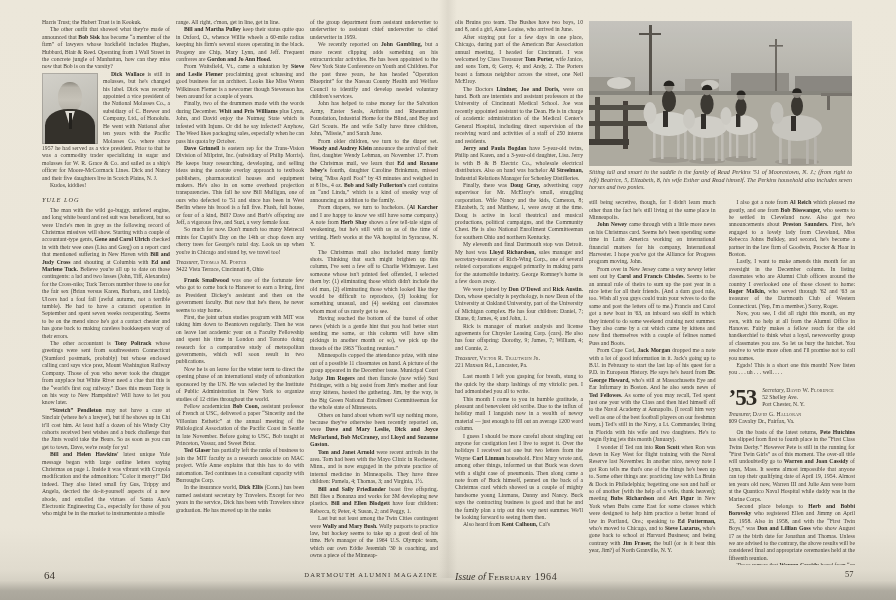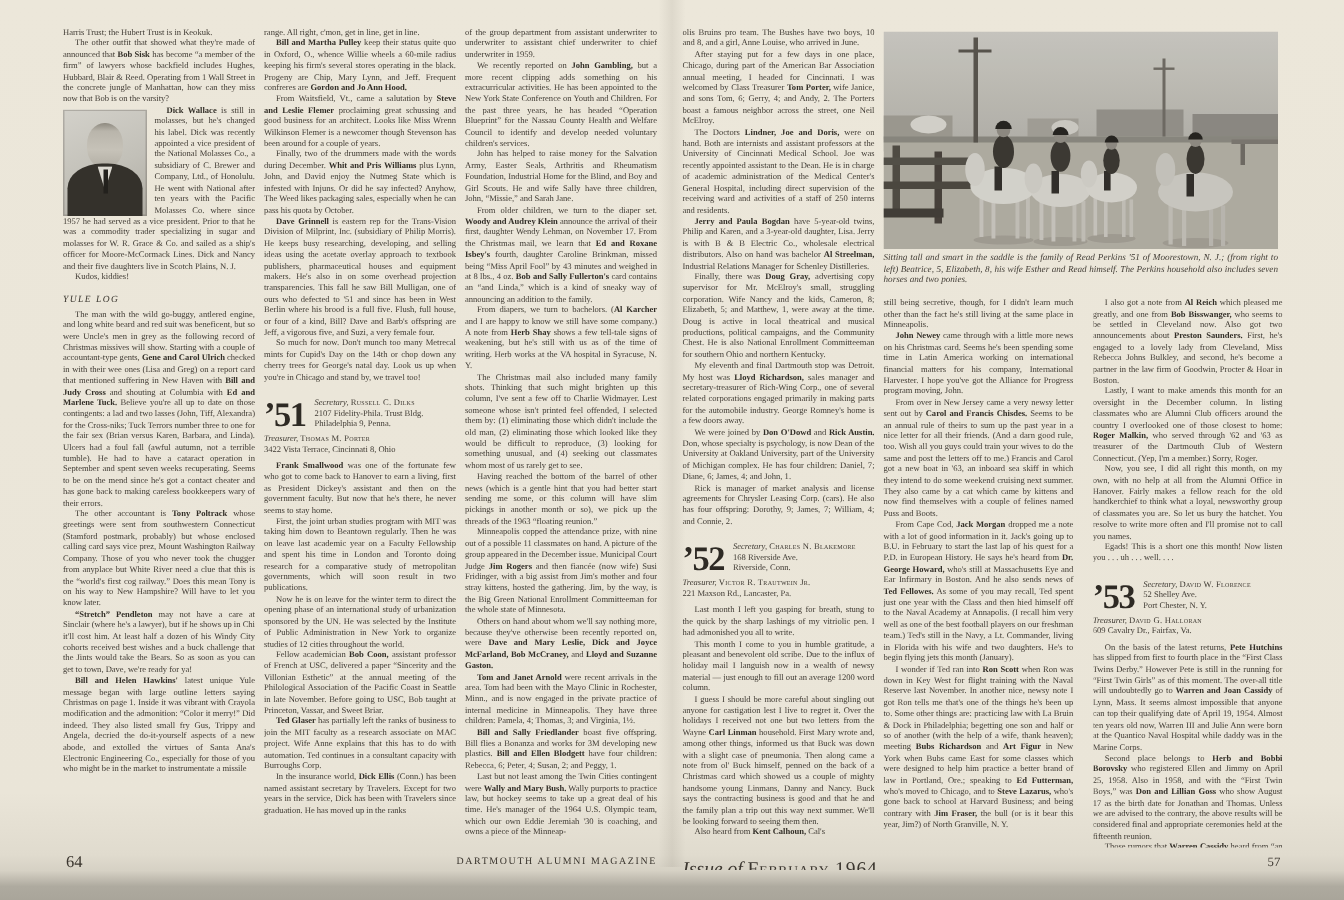--- a/index.html
+++ b/index.html
@@ -29,21 +29,21 @@
   .class-year{font-size:23px;line-height:21px;font-weight:bold;letter-spacing:-1px;color:#2e2a24}
   .officer{font-size:5.7px;line-height:7px;text-align:left}
   .officer .scaps{letter-spacing:.2px}
   .treas{margin:3px 0 4px}
   figure{margin:0;width:266px}
   figure svg{display:block;margin-top:2px}
   figcaption{margin-top:3px;width:263px;font-style:italic;font-size:6.1px;line-height:7.7px;text-align:justify;color:#423d36}
   .footer-item{position:absolute;color:#3b362f}
   .pn-left{left:44px;top:569px;font-size:11px}
   .mag-footer{left:240px;top:571px;width:198px;text-align:right;font-size:6.6px;letter-spacing:1.1px}
-  .issue-footer{left:455px;top:571px;font-size:13px}
+  .issue-footer{left:455px;top:571px;font-size:10px}
   .issue-footer .scaps{letter-spacing:.6px}
   .pn-right{left:845px;top:569px;font-size:8.5px}
 </style>
 </head>
 <body>
 
 <div class="spread">
 
   <div class="page-left">
     <div class="col">
@@ -63,28 +63,20 @@
         <p class="para"><span class="bold">“Stretch” Pendleton</span><span class=""> may not have a care at Sinclair (where he's a lawyer), but if he shows up in Chi it'll cost him. At least half a dozen of his Windy City cohorts received best wishes and a buck challenge that the Jints would take the Bears. So as soon as you can get to town, Dave, we're ready for ya!</span></p>
         <p class="para"><span class="bold">Bill and Helen Hawkins'</span><span class=""> latest unique Yule message began with large outline letters saying Christmas on page 1. Inside it was vibrant with Crayola modification and the admonition: “Color it merry!” Did indeed. They also listed small fry Gus, Trippy and Angela, decried the do-it-yourself aspects of a new abode, and extolled the virtues of Santa Ana's Electronic Engineering Co., especially for those of you who might be in the market to instrumentate a missile</span></p>
       </div>
     <div class="col">
         <p class="para cont"><span class="">range. All right, c'mon, get in line, get in line.</span></p>
         <p class="para"><span class="bold">Bill and Martha Pulley</span><span class=""> keep their status quite quo in Oxford, O., whence Willie wheels a 60-mile radius keeping his firm's several stores operating in the black. Progeny are Chip, Mary Lynn, and Jeff. Frequent confreres are </span><span class="bold">Gordon and Jo Ann Hood.</span></p>
         <p class="para"><span class="">From Waitsfield, Vt., came a salutation by </span><span class="bold">Steve and Leslie Flemer</span><span class=""> proclaiming great schussing and good business for an architect. Looks like Miss Wrenn Wilkinson Flemer is a newcomer though Stevenson has been around for a couple of years.</span></p>
         <p class="para"><span class="">Finally, two of the drummers made with the words during December. </span><span class="bold">Whit and Pris Williams</span><span class=""> plus Lynn, John, and David enjoy the Nutmeg State which is infested with Injuns. Or did he say infected? Anyhow, The Weed likes packaging sales, especially when he can pass his quota by October.</span></p>
         <p class="para"><span class="bold">Dave Grinnell</span><span class=""> is eastern rep for the Trans-Vision Division of Milprint, Inc. (subsidiary of Philip Morris). He keeps busy researching, developing, and selling ideas using the acetate overlay approach to textbook publishers, pharmaceutical houses and equipment makers. He's also in on some overhead projection transparencies. This fall he saw Bill Mulligan, one of ours who defected to '51 and since has been in West Berlin where his brood is a full five. Flush, full house, or four of a kind, Bill? Dave and Barb's offspring are Jeff, a vigorous five, and Suzi, a very female four.</span></p>
         <p class="para"><span class="">So much for now. Don't munch too many Metrecal mints for Cupid's Day on the 14th or chop down any cherry trees for George's natal day. Look us up when you're in Chicago and stand by, we travel too!</span></p>
-        <div class="class-head">
-          <div class="class-year">’51</div>
-          <div class="officer">
-            <div><span class="ital">Secretary, </span><span class="scaps">Russell C. Dilks</span></div>
-            <div>2107 Fidelity-Phila. Trust Bldg.</div>
-            <div>Philadelphia 9, Penna.</div>
-          </div>
-        </div>
         <div class="officer treas">
           <div><span class="ital">Treasurer, </span><span class="scaps">Thomas M. Porter</span></div>
           <div>3422 Vista Terrace, Cincinnati 8, Ohio</div>
         </div>
         <p class="para"><span class="bold">Frank Smallwood</span><span class=""> was one of the fortunate few who got to come back to Hanover to earn a living, first as President Dickey's assistant and then on the government faculty. But now that he's there, he never seems to stay home.</span></p>
         <p class="para"><span class="">First, the joint urban studies program with MIT was taking him down to Beantown regularly. Then he was on leave last academic year on a Faculty Fellowship and spent his time in London and Toronto doing research for a comparative study of metropolitan governments, which will soon result in two publications.</span></p>
         <p class="para"><span class="">Now he is on leave for the winter term to direct the opening phase of an international study of urbanization sponsored by the UN. He was selected by the Institute of Public Administration in New York to organize studies of 12 cities throughout the world.</span></p>
         <p class="para"><span class="">Fellow academician </span><span class="bold">Bob Coon,</span><span class=""> assistant professor of French at USC, delivered a paper “Sincerity and the Villonian Esthetic” at the annual meeting of the Philological Association of the Pacific Coast in Seattle in late November. Before going to USC, Bob taught at Princeton, Vassar, and Sweet Briar.</span></p>
         <p class="para"><span class="bold">Ted Glaser</span><span class=""> has partially left the ranks of business to join the MIT faculty as a research associate on MAC project. Wife Anne explains that this has to do with automation. Ted continues in a consultant capacity with Burroughs Corp.</span></p>
         <p class="para"><span class="">In the insurance world, </span><span class="bold">Dick Ellis</span><span class=""> (Conn.) has been named assistant secretary by Travelers. Except for two years in the service, Dick has been with Travelers since graduation. He has moved up in the ranks</span></p>
@@ -108,28 +100,20 @@
   <div class="page-right">
     <div class="col">
         <p class="para cont"><span class="">olis Bruins pro team. The Bushes have two boys, 10 and 8, and a girl, Anne Louise, who arrived in June.</span></p>
         <p class="para"><span class="">After staying put for a few days in one place, Chicago, during part of the American Bar Association annual meeting, I headed for Cincinnati. I was welcomed by Class Treasurer </span><span class="bold">Tom Porter,</span><span class=""> wife Janice, and sons Tom, 6; Gerry, 4; and Andy, 2. The Porters boast a famous neighbor across the street, one Neil McElroy.</span></p>
         <p class="para"><span class="">The Doctors </span><span class="bold">Lindner, Joe and Doris,</span><span class=""> were on hand. Both are internists and assistant professors at the University of Cincinnati Medical School. Joe was recently appointed assistant to the Dean. He is in charge of academic administration of the Medical Center's General Hospital, including direct supervision of the receiving ward and activities of a staff of 250 interns and residents.</span></p>
         <p class="para"><span class="bold">Jerry and Paula Bogdan</span><span class=""> have 5-year-old twins, Philip and Karen, and a 3-year-old daughter, Lisa. Jerry is with B &amp; B Electric Co., wholesale electrical distributors. Also on hand was bachelor </span><span class="bold">Al Streelman,</span><span class=""> Industrial Relations Manager for Schenley Distilleries.</span></p>
         <p class="para"><span class="">Finally, there was </span><span class="bold">Doug Gray,</span><span class=""> advertising copy supervisor for Mr. McElroy's small, struggling corporation. Wife Nancy and the kids, Cameron, 8; Elizabeth, 5; and Matthew, 1, were away at the time. Doug is active in local theatrical and musical productions, political campaigns, and the Community Chest. He is also National Enrollment Committeeman for southern Ohio and northern Kentucky.</span></p>
         <p class="para"><span class="">My eleventh and final Dartmouth stop was Detroit. My host was </span><span class="bold">Lloyd Richardson,</span><span class=""> sales manager and secretary-treasurer of Rich-Wing Corp., one of several related corporations engaged primarily in making parts for the automobile industry. George Romney's home is a few doors away.</span></p>
         <p class="para"><span class="">We were joined by </span><span class="bold">Don O'Dowd</span><span class=""> and </span><span class="bold">Rick Austin.</span><span class=""> Don, whose specialty is psychology, is now Dean of the University at Oakland University, part of the University of Michigan complex. He has four children: Daniel, 7; Diane, 6; James, 4; and John, 1.</span></p>
         <p class="para"><span class="">Rick is manager of market analysis and license agreements for Chrysler Leasing Corp. (cars). He also has four offspring: Dorothy, 9; James, 7; William, 4; and Connie, 2.</span></p>
-        <div class="class-head">
-          <div class="class-year">’52</div>
-          <div class="officer">
-            <div><span class="ital">Secretary, </span><span class="scaps">Charles N. Blakemore</span></div>
-            <div>168 Riverside Ave.</div>
-            <div>Riverside, Conn.</div>
-          </div>
-        </div>
         <div class="officer treas">
           <div><span class="ital">Treasurer, </span><span class="scaps">Victor R. Trautwein Jr.</span></div>
           <div>221 Maxson Rd., Lancaster, Pa.</div>
         </div>
         <p class="para"><span class="">Last month I left you gasping for breath, stung to the quick by the sharp lashings of my vitriolic pen. I had admonished you all to write.</span></p>
         <p class="para"><span class="">This month I come to you in humble gratitude, a pleasant and benevolent old scribe. Due to the influx of holiday mail I languish now in a wealth of newsy material — just enough to fill out an average 1200 word column.</span></p>
         <p class="para"><span class="">I guess I should be more careful about singling out anyone for castigation lest I live to regret it. Over the holidays I received not one but two letters from the Wayne </span><span class="bold">Carl Linman</span><span class=""> household. First Mary wrote and, among other things, informed us that Buck was down with a slight case of pneumonia. Then along came a note from ol' Buck himself, penned on the back of a Christmas card which showed us a couple of mighty handsome young Linmans, Danny and Nancy. Buck says the contracting business is good and that he and the family plan a trip out this way next summer. We'll be looking forward to seeing them then.</span></p>
         <p class="para"><span class="">Also heard from </span><span class="bold">Kent Calhoun,</span><span class=""> Cal's</span></p>
       </div>
     <div class="right-stack">

